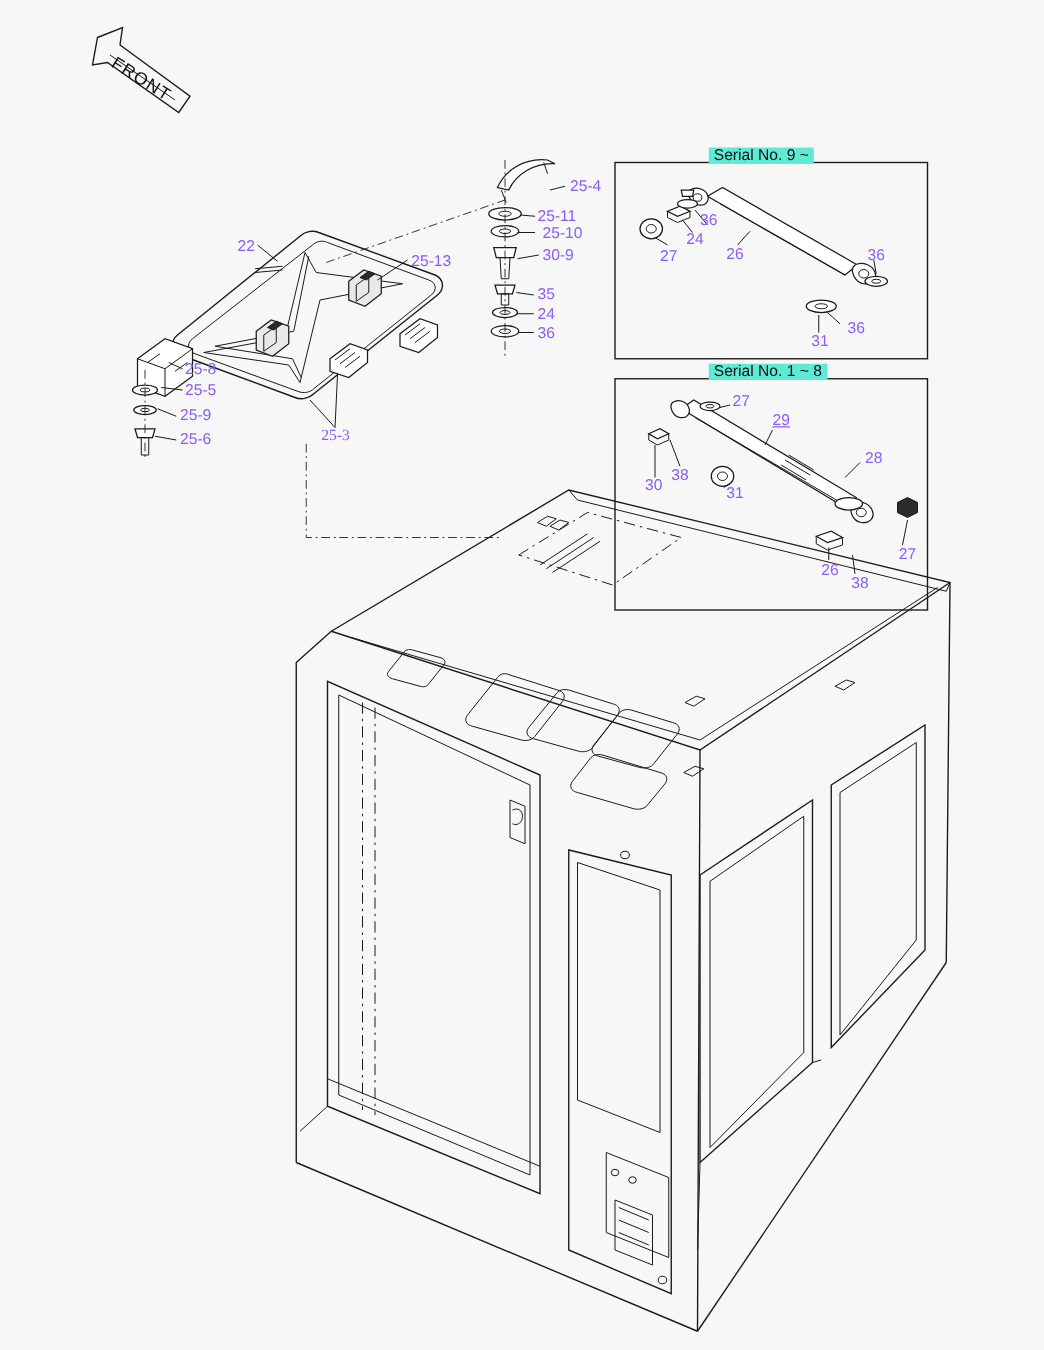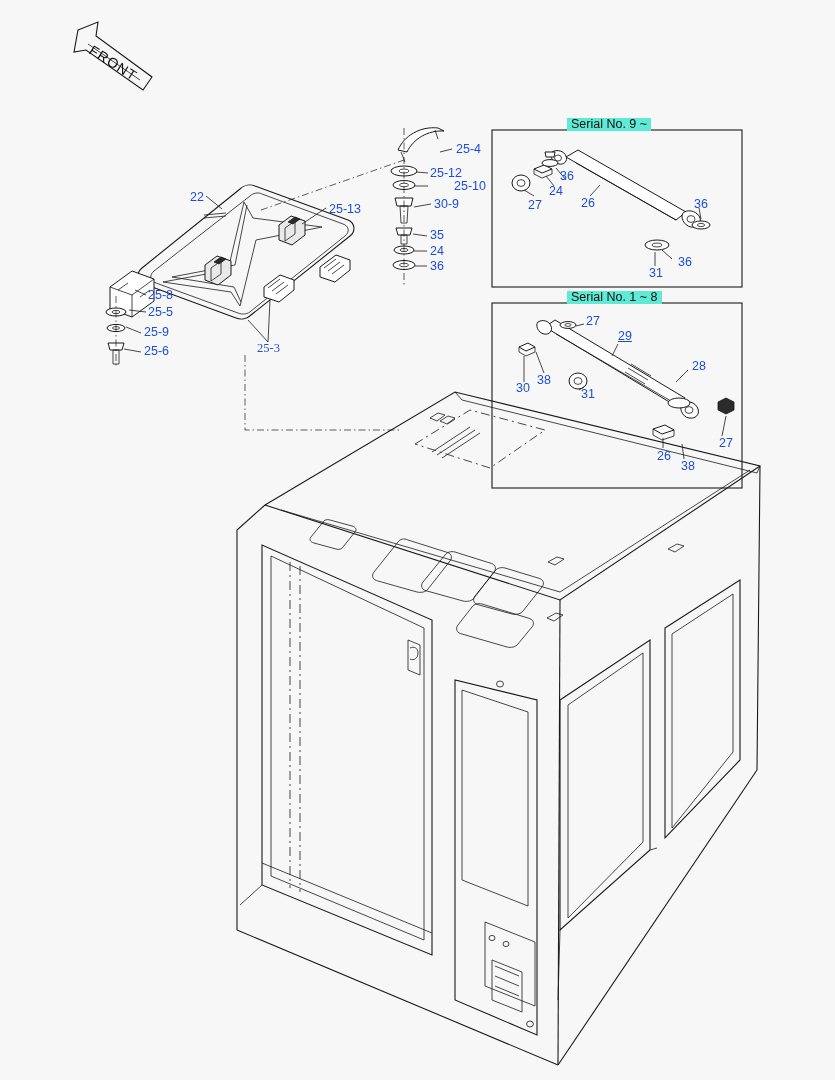--- a/index.html
+++ b/index.html
@@ -23,21 +23,21 @@
     position: absolute;
     left: 0;
     top: 0;
     width: 835px;
     height: 1080px;
   }
   .lbl {
     position: absolute;
     font-family: "Liberation Sans", sans-serif;
     font-size: 12.5px;
-    color: #1d4ed8;
+    color: #8b5cf6;
     white-space: nowrap;
     line-height: 1;
   }
   .box-title {
     position: absolute;
     font-family: "Liberation Sans", sans-serif;
     font-size: 12.5px;
     color: #111;
     white-space: nowrap;
     background: #5eead4;
@@ -287,22 +287,22 @@
   </svg>
 
   <div class="front-text" style="left:95px; top:42px;">FRONT</div>
 
   <div class="box-title" style="left:567px; top:118px;">Serial No. 9 ~</div>
   <div class="box-title" style="left:567px; top:291px;text-align:center;">Serial No. 1 ~ 8</div>
 
   <div class="lbl" style="left:190px; top:191px;">22</div>
   <div class="lbl" style="left:329px; top:203px;">25-13</div>
   <div class="lbl" style="left:456px; top:143px;">25-4</div>
-  <div class="lbl" style="left:430px; top:167px;">25-12</div>
-  <div class="lbl" style="left:454px; top:180px;">25-10</div>
+  <div class="lbl" style="left:430px; top:167px;">25-11</div>
+  <div class="lbl" style="left:434px; top:180px;">25-10</div>
   <div class="lbl" style="left:434px; top:198px;">30-9</div>
   <div class="lbl" style="left:430px; top:229px;">35</div>
   <div class="lbl" style="left:430px; top:245px;">24</div>
   <div class="lbl" style="left:430px; top:260px;">36</div>
   <div class="lbl" style="left:148px; top:289px;">25-8</div>
   <div class="lbl" style="left:148px; top:306px;">25-5</div>
   <div class="lbl" style="left:144px; top:326px;">25-9</div>
   <div class="lbl" style="left:144px; top:345px;">25-6</div>
   <div class="lbl" style="left:257px; top:342px;font-family:Liberation Serif, serif;">25-3</div>
 

